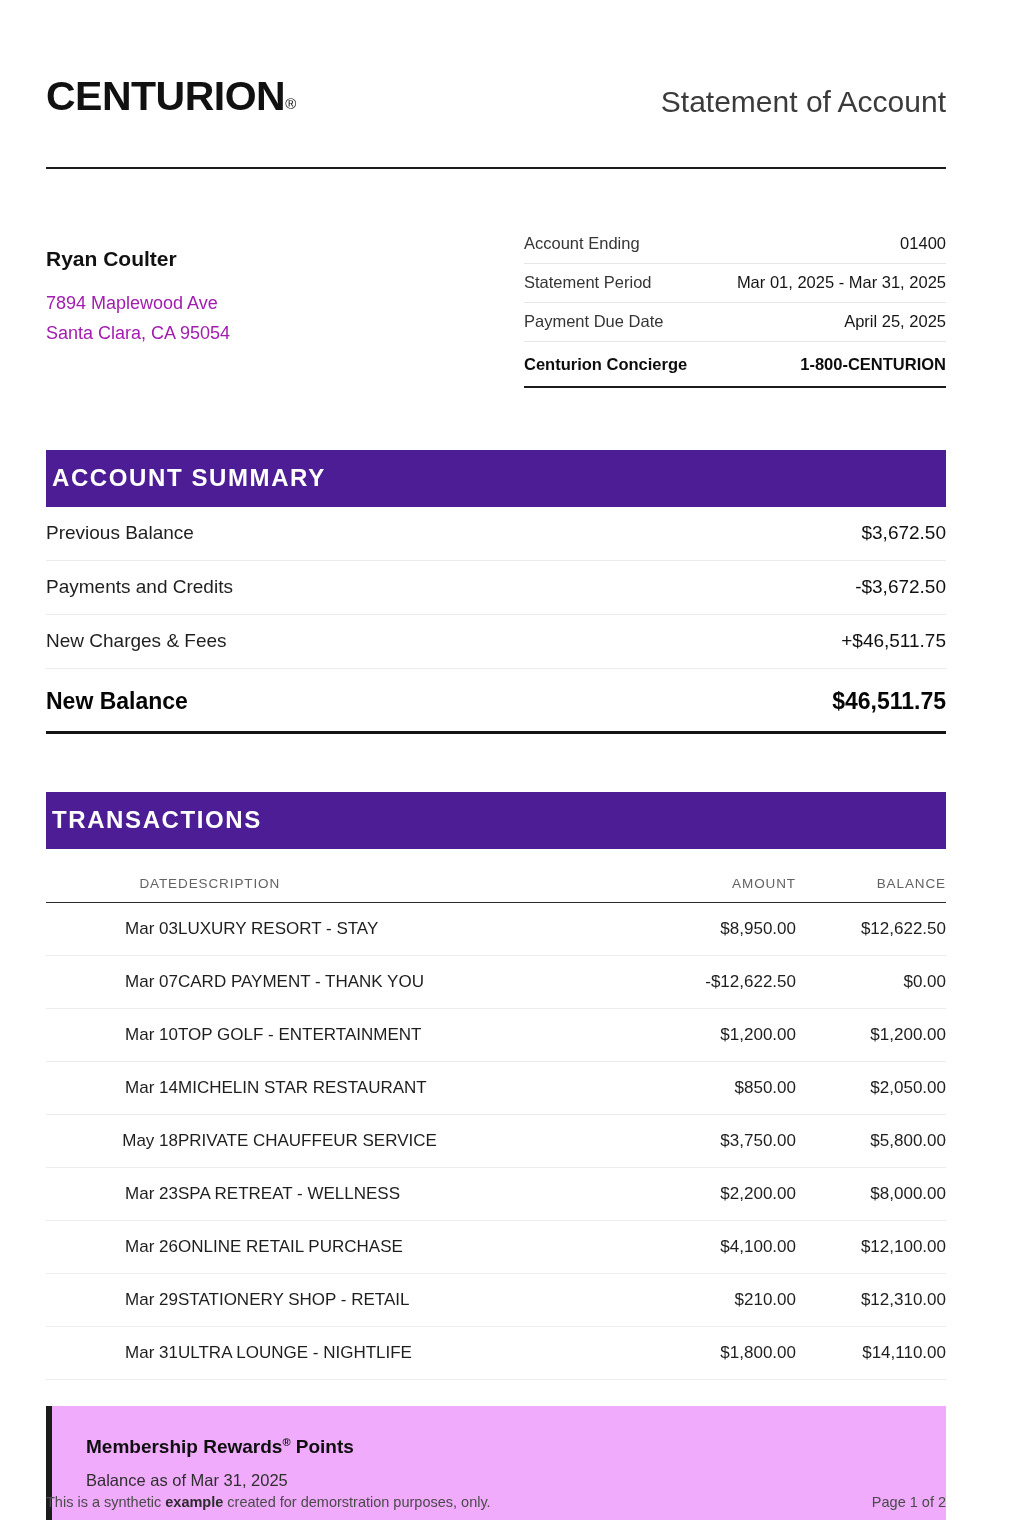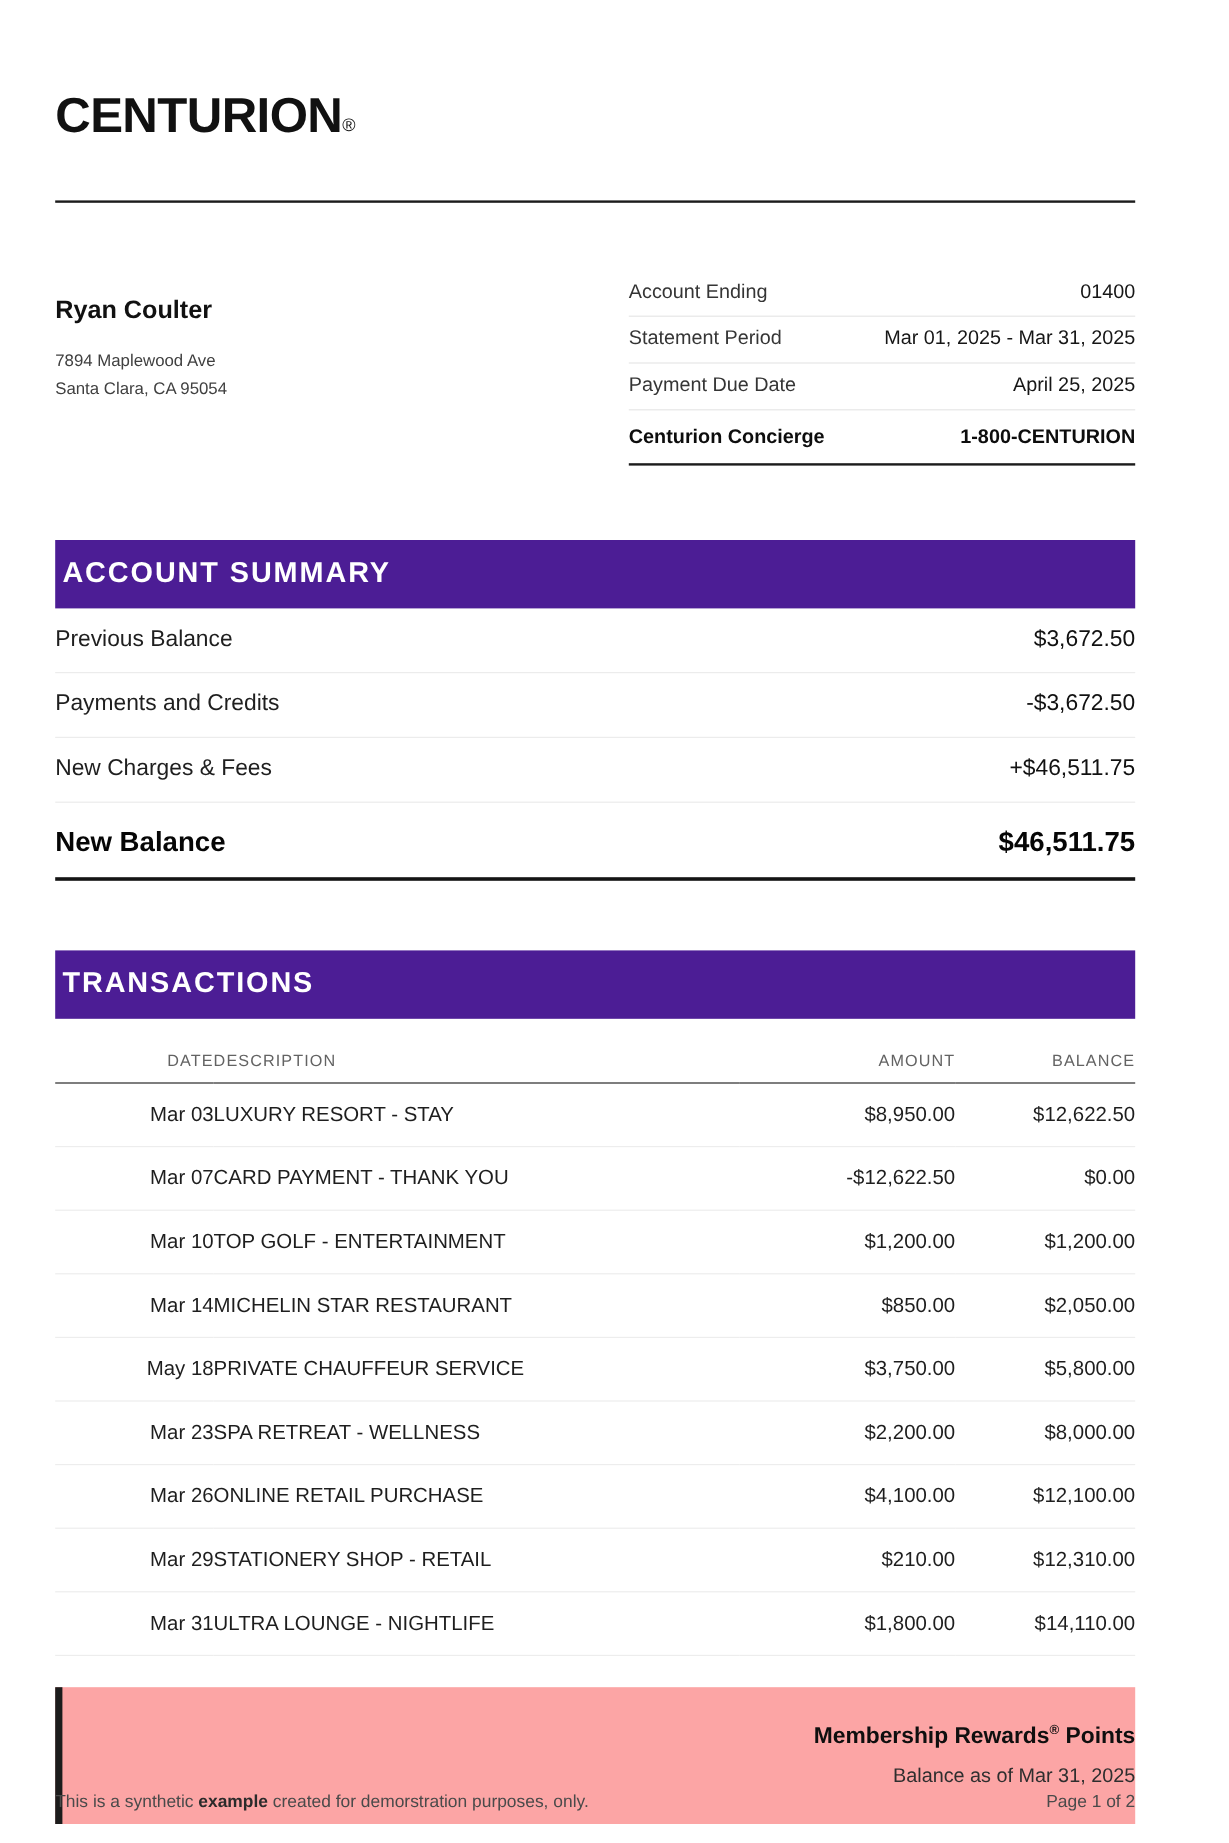--- a/index.html
+++ b/index.html
@@ -72,22 +72,22 @@
 
   .party { padding-top: 22px; width: 400px; }
 
   .party-name {
     font-size: 21px;
     font-weight: 700;
     color: #111111;
     margin-bottom: 18px;
   }
   .party-line {
-    font-size: 14px;
-    color: #404040;
+    font-size: 18px;
+    color: #a21caf;
     line-height: 1.66;
   }
 
   .meta-table { width: 422px; }
 
   .meta-row {
     display: flex;
     justify-content: space-between;
     align-items: baseline;
     padding: 9px 0 10px;
@@ -179,24 +179,23 @@
     color: #1e1e1e;
     padding: 16px 0 16px;
     border-bottom: 1px solid #ededed;
     white-space: nowrap;
   }
   .tx-table tbody tr:last-child td { border-bottom: 1px solid #ededed; }
 
   
   .rewards {
     margin-top: 26px;
-    background: #fca5a5;
+    background: #f0abfc;
     border-left: 6px solid #1c1c1c;
     padding: 30px 0 30px 34px;
-    text-align: right;
   }
   .rewards-title {
     font-size: 19px;
     font-weight: 700;
     color: #0f0f0f;
     margin-bottom: 13px;
   }
   .rewards-title .reg {
     font-size: 11px;
     vertical-align: super;
@@ -218,20 +217,21 @@
   .footer-note b { font-weight: 700; color: #2b2b2b; }
   .footer-page { font-size: 14.5px; color: #4a4a4a; white-space: nowrap; margin-top: 38px; }
 </style>
 </head>
 <body>
 
 <div class="page">
 
   <div class="header">
     <div class="brand"><span>CENTURION</span><span class="reg">®</span></div>
+    <div class="doc-title">Statement of Account</div>
   </div>
   <div class="header-rule"></div>
 
   <div class="meta-block">
 
     <div class="party">
       <div class="party-name">Ryan Coulter</div>
       <div class="party-line">7894 Maplewood Ave</div>
       <div class="party-line">Santa Clara, CA 95054</div>
     </div>

